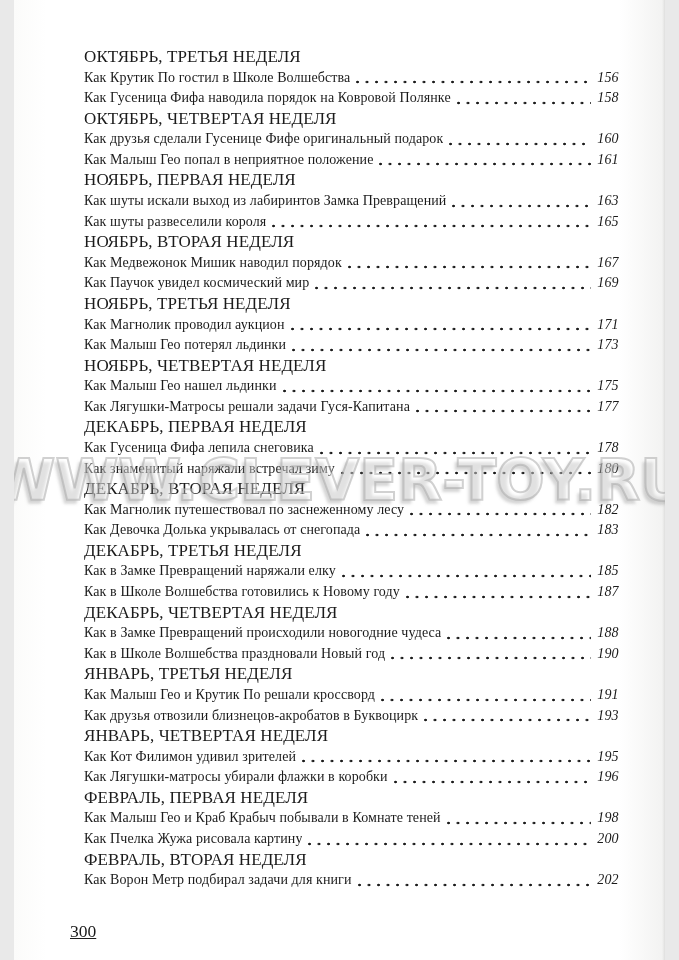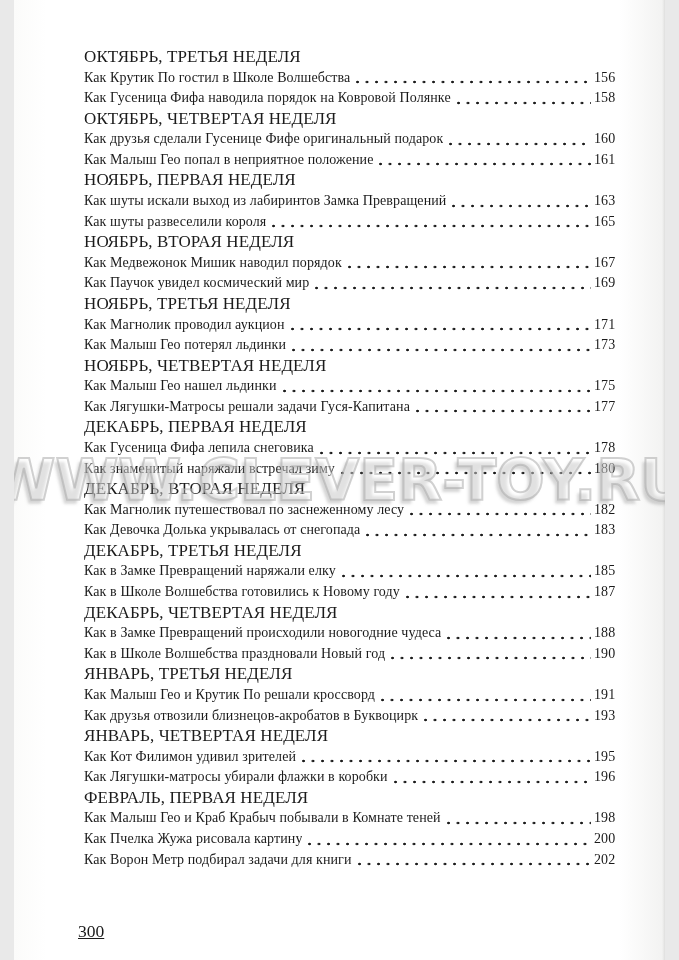--- a/index.html
+++ b/index.html
@@ -48,39 +48,39 @@
   }
   .dots::before {
     content: "";
     position: absolute;
     left: 2px; right: 0; bottom: 4px;
     height: 4px;
     background-image: radial-gradient(circle at 1.7px 2px, #1b1b1b 1.25px, rgba(0,0,0,0) 1.6px);
     background-size: 9.5px 4px;
     background-repeat: repeat-x;
   }
-  .pg { flex: 0 0 auto; min-width: 28px; text-align: left; }
+  .pg { flex: 0 0 auto; min-width: 28px; text-align: center; font-style: italic; }
   .watermark {
     position: absolute;
     left: 50%;
     top: 480px;
     transform: translate(-50%, -50%);
     z-index: 3;
     font-family: "DejaVu Sans", sans-serif;
     font-weight: bold;
     font-size: 57px;
     white-space: nowrap;
     color: rgba(255,255,255,0.30);
     -webkit-text-stroke: 2px rgba(172,172,172,0.55);
     text-shadow: -3px 4px 3px rgba(135,135,135,0.35);
     pointer-events: none;
   }
   .footer {
     position: absolute;
-    left: 64px;
+    left: 56px;
     top: 920px;
     font-size: 17.5px;
     line-height: 22px;
     text-decoration: underline;
   }
 </style>
 </head>
 <body>
 
 <div class="page">
@@ -221,20 +221,21 @@
       <div class="line entry">
         <span class="title">Как Малыш Гео и Краб Крабыч побывали в Комнате теней</span>
         <span class="dots"></span>
         <span class="pg">198</span>
       </div>
       <div class="line entry">
         <span class="title">Как Пчелка Жужа рисовала картину</span>
         <span class="dots"></span>
         <span class="pg">200</span>
       </div>
+      <div class="line header">ФЕВРАЛЬ, ВТОРАЯ НЕДЕЛЯ</div>
       <div class="line entry">
         <span class="title">Как Ворон Метр подбирал задачи для книги</span>
         <span class="dots"></span>
         <span class="pg">202</span>
       </div>
     </div>
   <div class="watermark">WWW.CLEVER-TOY.RU</div>
   <div class="footer">300</div>
 </div>
 

